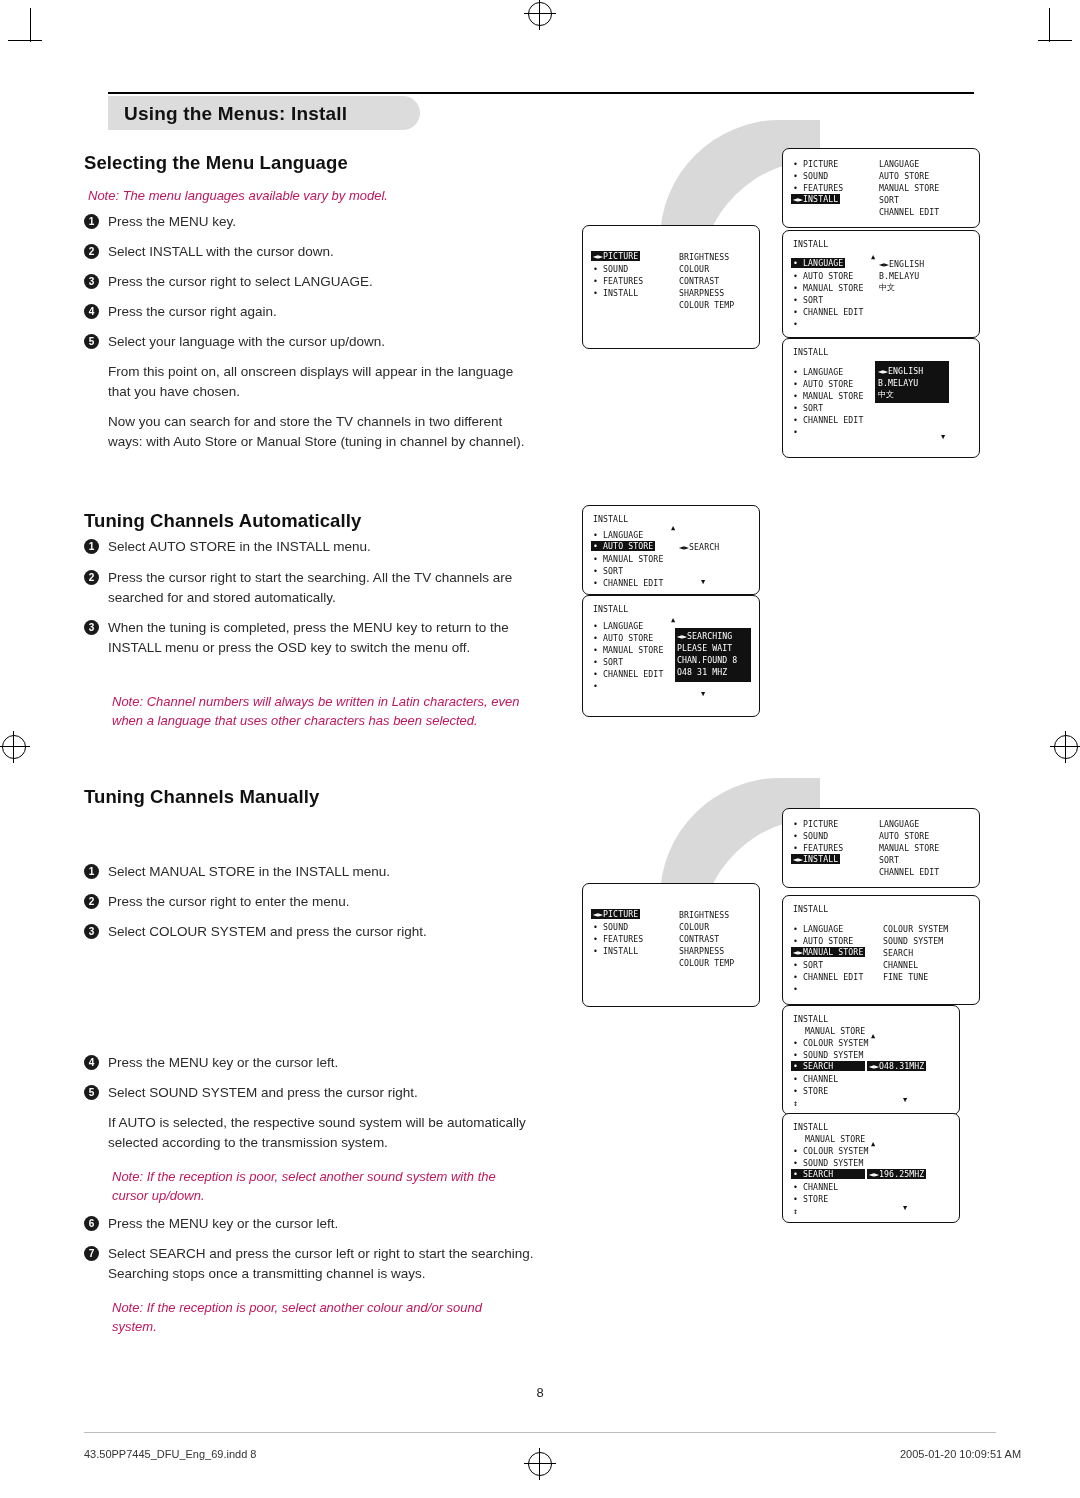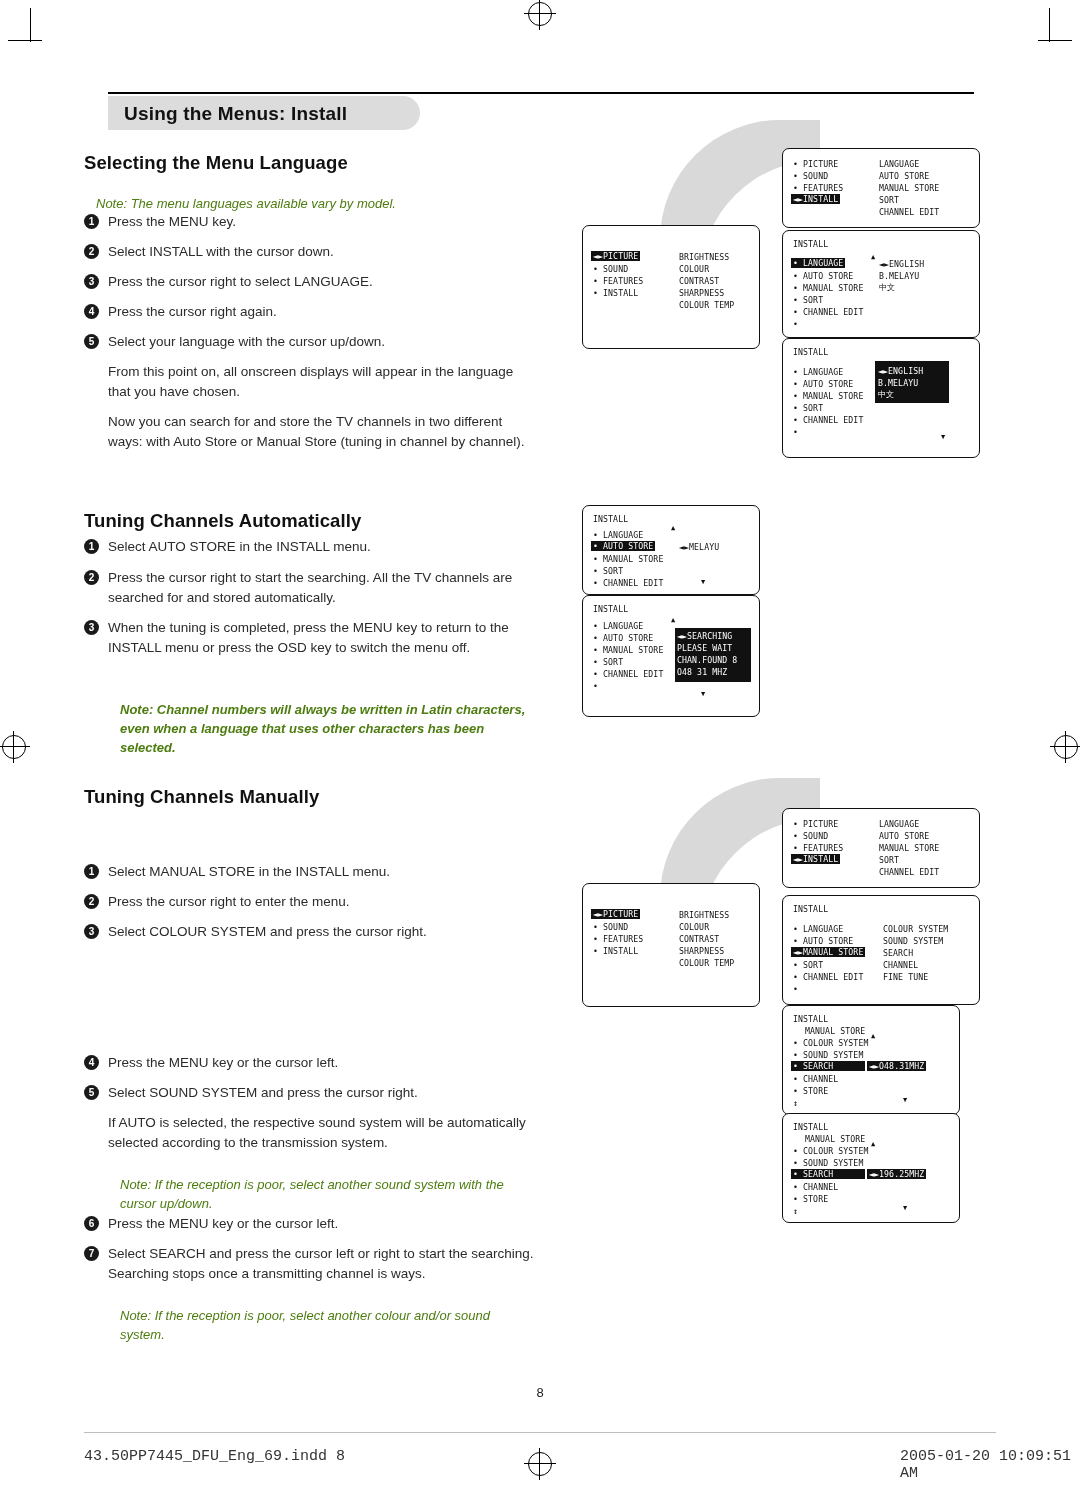--- a/index.html
+++ b/index.html
@@ -27,21 +27,21 @@
     letter-spacing:.2px;
   }
 
   h2.sec{
     position:absolute;font-size:18.5px;font-weight:bold;color:#111;margin:0;letter-spacing:.1px;
   }
   p.body{
     font-size:13.5px;line-height:20px;margin:0;color:#2b2b2b;
   }
   p.note{
-    font-size:13px;line-height:19px;margin:12px;color:#4d7c0f;font-style:italic;
+    font-size:13px;line-height:19px;margin:4px;color:#be185d;font-style:italic;
   }
   .step{position:relative;font-size:13.5px;line-height:20px;margin:0;padding-left:24px;color:#2b2b2b;}
   .step .num{
     position:absolute;left:0;top:2px;width:15px;height:15px;border-radius:50%;
     background:#1a1a1a;color:#fff;font-size:10px;font-weight:bold;
     text-align:center;line-height:15px;font-style:normal;
   }
   .blk{position:absolute;left:84px;width:460px;}
 
   
@@ -54,21 +54,21 @@
     letter-spacing:.1px;
   }
   .osd .ln{position:absolute;white-space:pre;}
   .hl{
     position:absolute;background:#111;color:#fff;white-space:pre;padding:0 2px;
   }
   .cjk{font-family:"DejaVu Sans",sans-serif;font-size:8px;}
 
   .pgnum{position:absolute;left:0;width:1080px;text-align:center;font-size:13px;color:#222;}
   .footrule{position:absolute;left:84px;top:1432px;width:912px;height:1px;background:#bdbdbd;}
-  .foot{position:absolute;font-size:15px;color:#333;font-family:Liberation Mono, monospace;}
+  .foot{position:absolute;font-size:11px;color:#333;font-family:Liberation Sans, sans-serif;}
 </style>
 </head>
 <body>
 
 <div class="page">
 
   <div class="crop" style="left:30px;top:8px;width:1px;height:34px;"></div>
   <div class="crop" style="left:8px;top:40px;width:34px;height:1px;"></div>
   <div class="crop" style="left:1049px;top:8px;width:1px;height:34px;"></div>
   <div class="crop" style="left:1038px;top:40px;width:34px;height:1px;"></div>
@@ -113,21 +113,21 @@
   <h2 class="sec" style="left:84px;top:510px;">Tuning Channels Automatically</h2>
   <div class="blk" style="top:537px;">
     <p class="step"><span class="num">1</span><span>Select AUTO STORE in the INSTALL menu.</span></p>
   </div>
   <div class="blk" style="top:568px;">
     <p class="step"><span class="num">2</span><span>Press the cursor right to start the searching. All the TV channels are searched for and stored automatically.</span></p>
   </div>
   <div class="blk" style="top:618px;">
     <p class="step"><span class="num">3</span><span>When the tuning is completed, press the MENU key to return to the INSTALL menu or press the OSD key to switch the menu off.</span></p>
   </div>
-  <div class="blk" style="top:688px;left:108px;width:430px;font-weight:bold;">
+  <div class="blk" style="top:688px;left:108px;width:430px;">
     <p class="note">Note: Channel numbers will always be written in Latin characters, even when a language that uses other characters has been selected.</p>
   </div>
 
   <h2 class="sec" style="left:84px;top:786px;">Tuning Channels Manually</h2>
   <div class="blk" style="top:862px;">
     <p class="step"><span class="num">1</span><span>Select MANUAL STORE in the INSTALL menu.</span></p>
   </div>
   <div class="blk" style="top:892px;">
     <p class="step"><span class="num">2</span><span>Press the cursor right to enter the menu.</span></p>
   </div>
@@ -214,21 +214,21 @@
     <div class="ln" style="left:158px;top:94px;font-size:7px;">▼</div>
   </div>
 
   <div class="osd" style="left:582px;top:505px;width:176px;height:88px;">
     <div class="ln" style="left:10px;top:8px;">INSTALL</div>
     <div class="ln" style="left:10px;top:24px;">• LANGUAGE</div>
     <div class="hl" style="left:8px;top:35px;">• AUTO STORE</div>
     <div class="ln" style="left:10px;top:48px;">• MANUAL STORE</div>
     <div class="ln" style="left:10px;top:60px;">• SORT</div>
     <div class="ln" style="left:10px;top:72px;">• CHANNEL EDIT</div>
-    <div class="ln" style="left:96px;top:36px;">◄►MELAYU</div>
+    <div class="ln" style="left:96px;top:36px;">◄►SEARCH</div>
     <div class="ln" style="left:88px;top:18px;font-size:7px;">▲</div>
     <div class="ln" style="left:118px;top:72px;font-size:7px;">▼</div>
   </div>
 
   <div class="osd" style="left:582px;top:595px;width:176px;height:120px;">
     <div class="ln" style="left:10px;top:8px;">INSTALL</div>
     <div class="ln" style="left:10px;top:25px;">• LANGUAGE</div>
     <div class="ln" style="left:10px;top:37px;">• AUTO STORE</div>
     <div class="ln" style="left:10px;top:49px;">• MANUAL STORE</div>
     <div class="ln" style="left:10px;top:61px;">• SORT</div>

